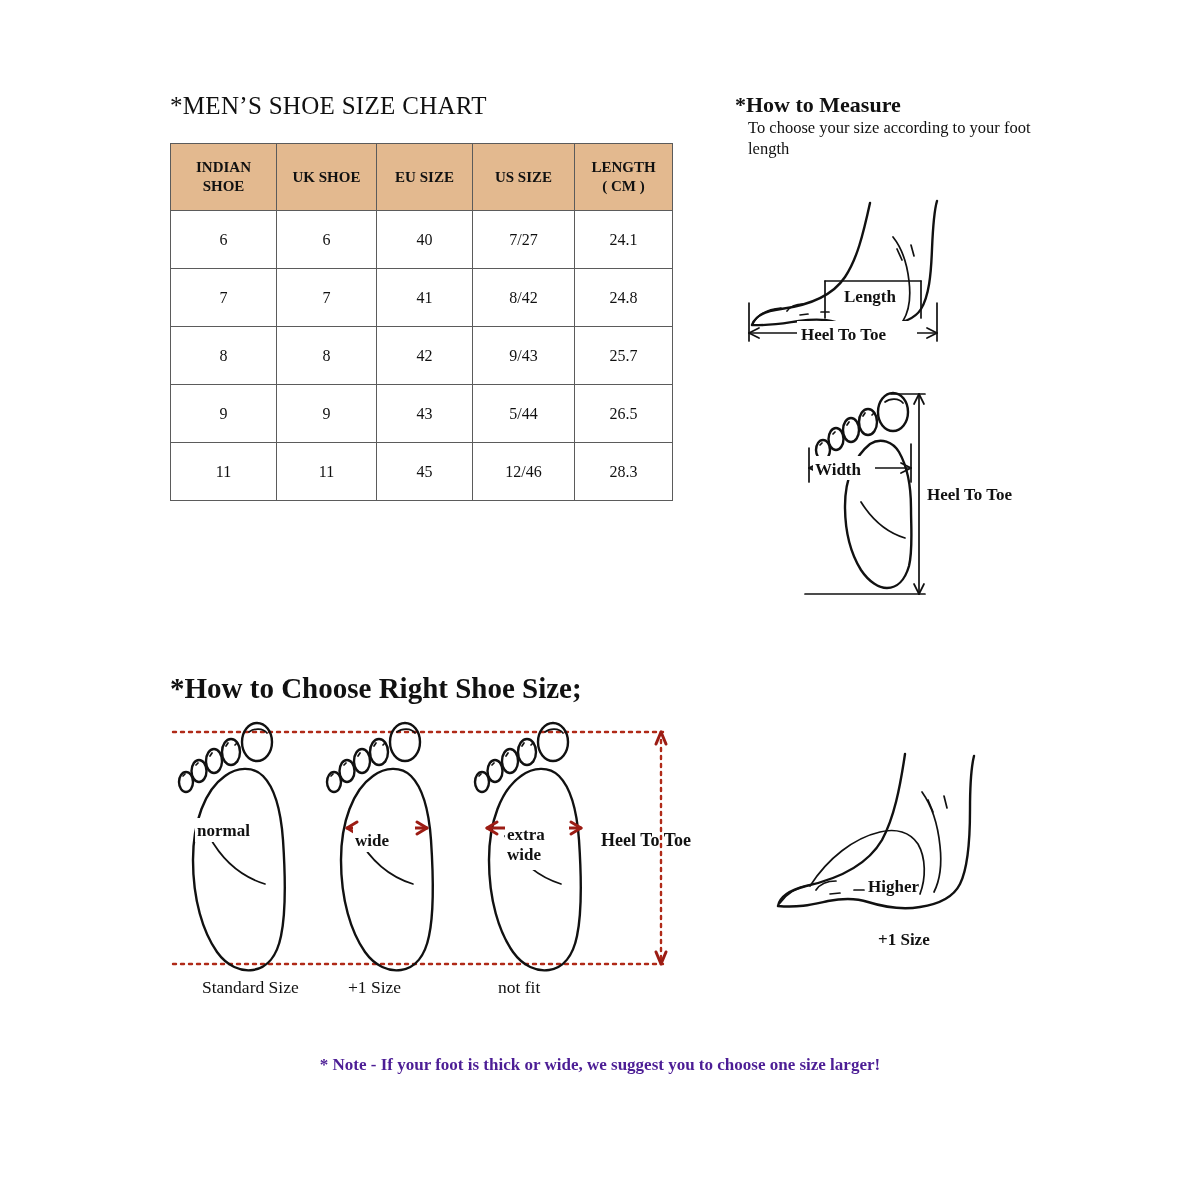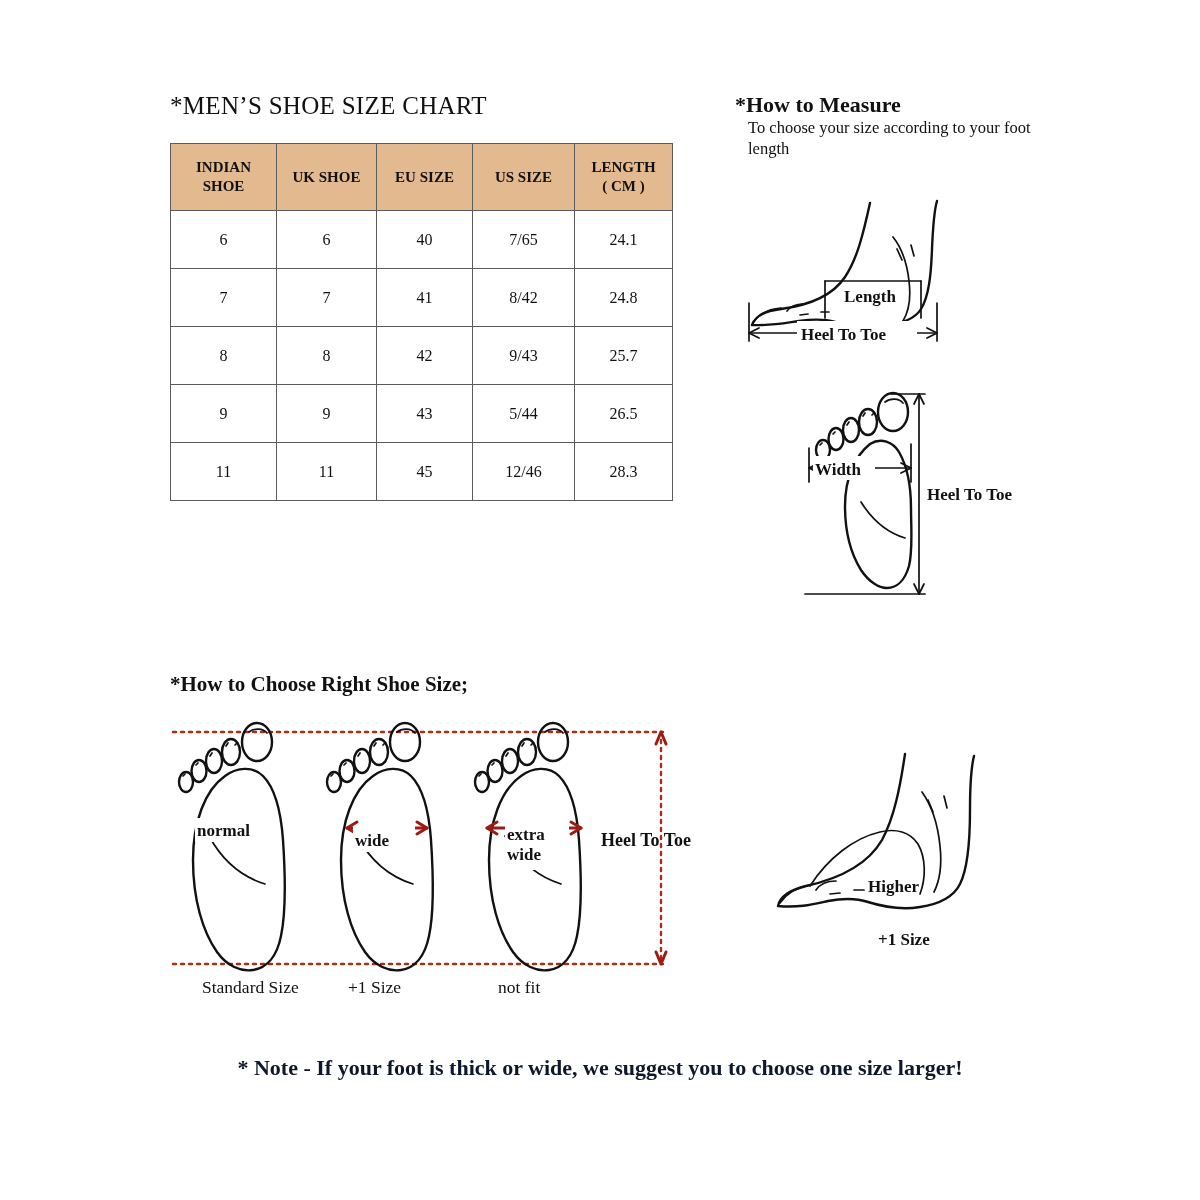--- a/index.html
+++ b/index.html
@@ -70,21 +70,21 @@
     left: 748px;
     top: 118px;
     font-size: 16.5px;
     line-height: 1.25;
     width: 300px;
     font-weight: normal;
   }
   #choose-title {
     left: 170px;
     top: 672px;
-    font-size: 21px;
+    font-size: 29px;
   }
 
   
   .canvas {
     position: absolute;
   }
   .stroke {
     fill: none;
     stroke: #111111;
     stroke-width: 2.4;
@@ -117,22 +117,22 @@
     stroke-linecap: round;
   }
 
   
   #note {
     position: absolute;
     left: 0;
     right: 0;
     top: 1055px;
     text-align: center;
-    color: #0f172a;
-    font-size: 22px;
+    color: #4c1d95;
+    font-size: 17px;
     font-weight: bold;
     font-family: "Liberation Serif", serif;
   }
 
   .plain-lbl {
     position: absolute;
     font-size: 17.5px;
     font-family: "Liberation Serif", serif;
     white-space: nowrap;
   }
@@ -163,21 +163,21 @@
         <div>LENGTH</div>
         <div>( CM )</div>
       </th>
     </tr>
   </thead>
   <tbody>
     <tr>
       <td>6</td>
       <td>6</td>
       <td>40</td>
-      <td>7/65</td>
+      <td>7/27</td>
       <td>24.1</td>
     </tr>
     <tr>
       <td>7</td>
       <td>7</td>
       <td>41</td>
       <td>8/42</td>
       <td>24.8</td>
     </tr>
     <tr>

